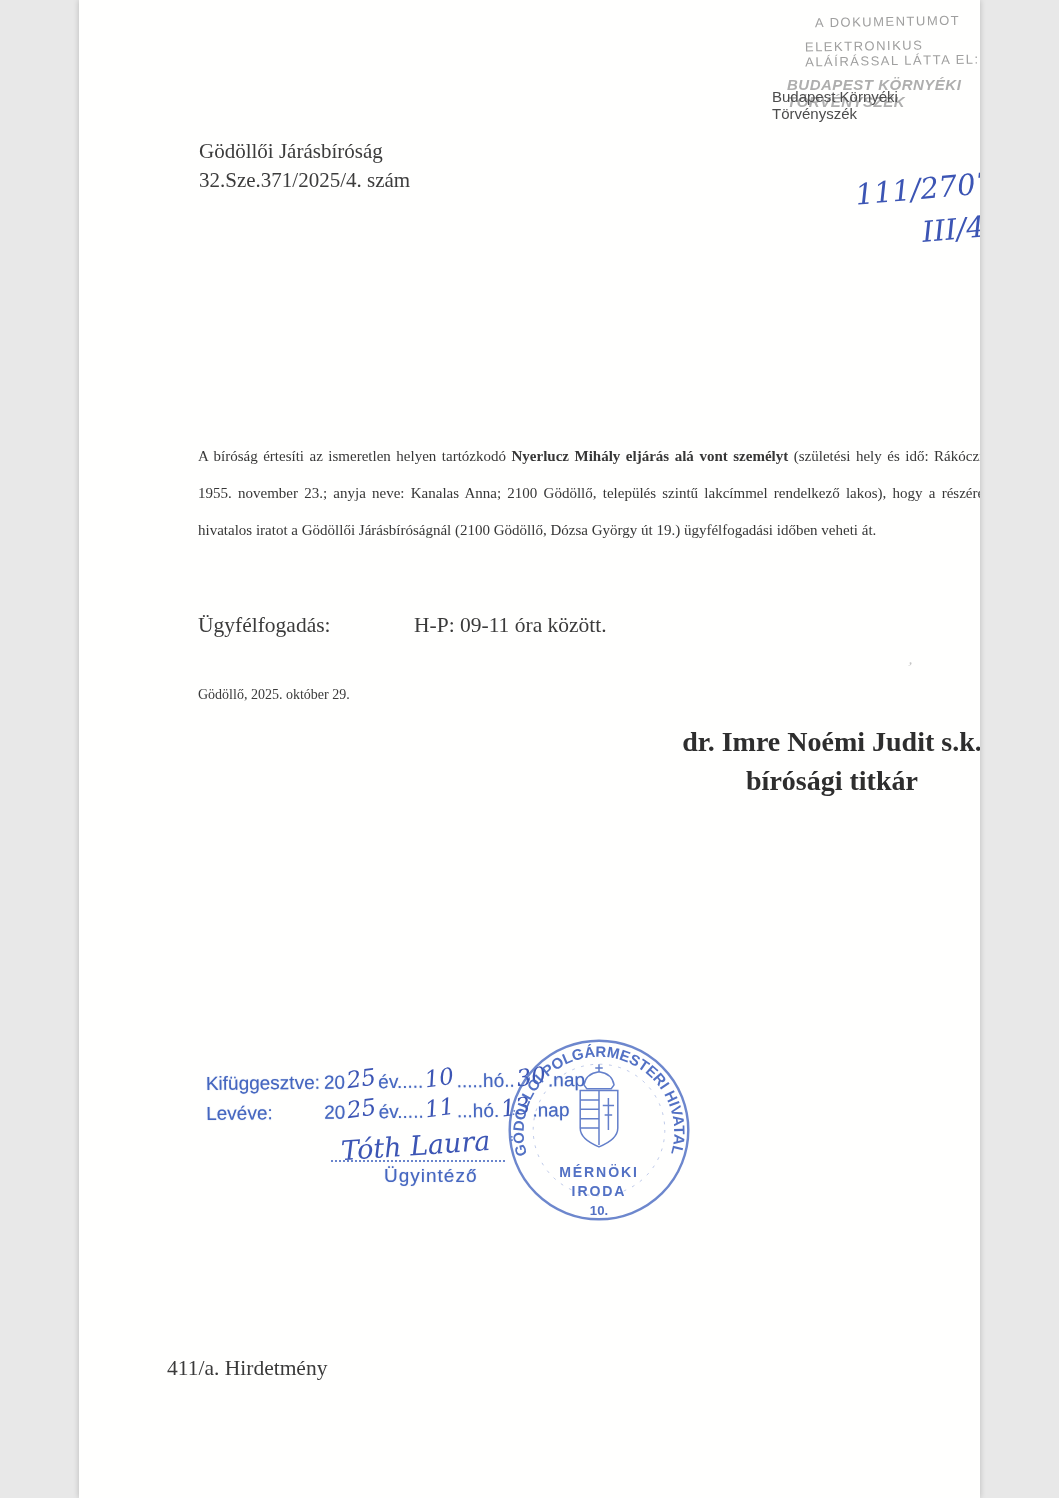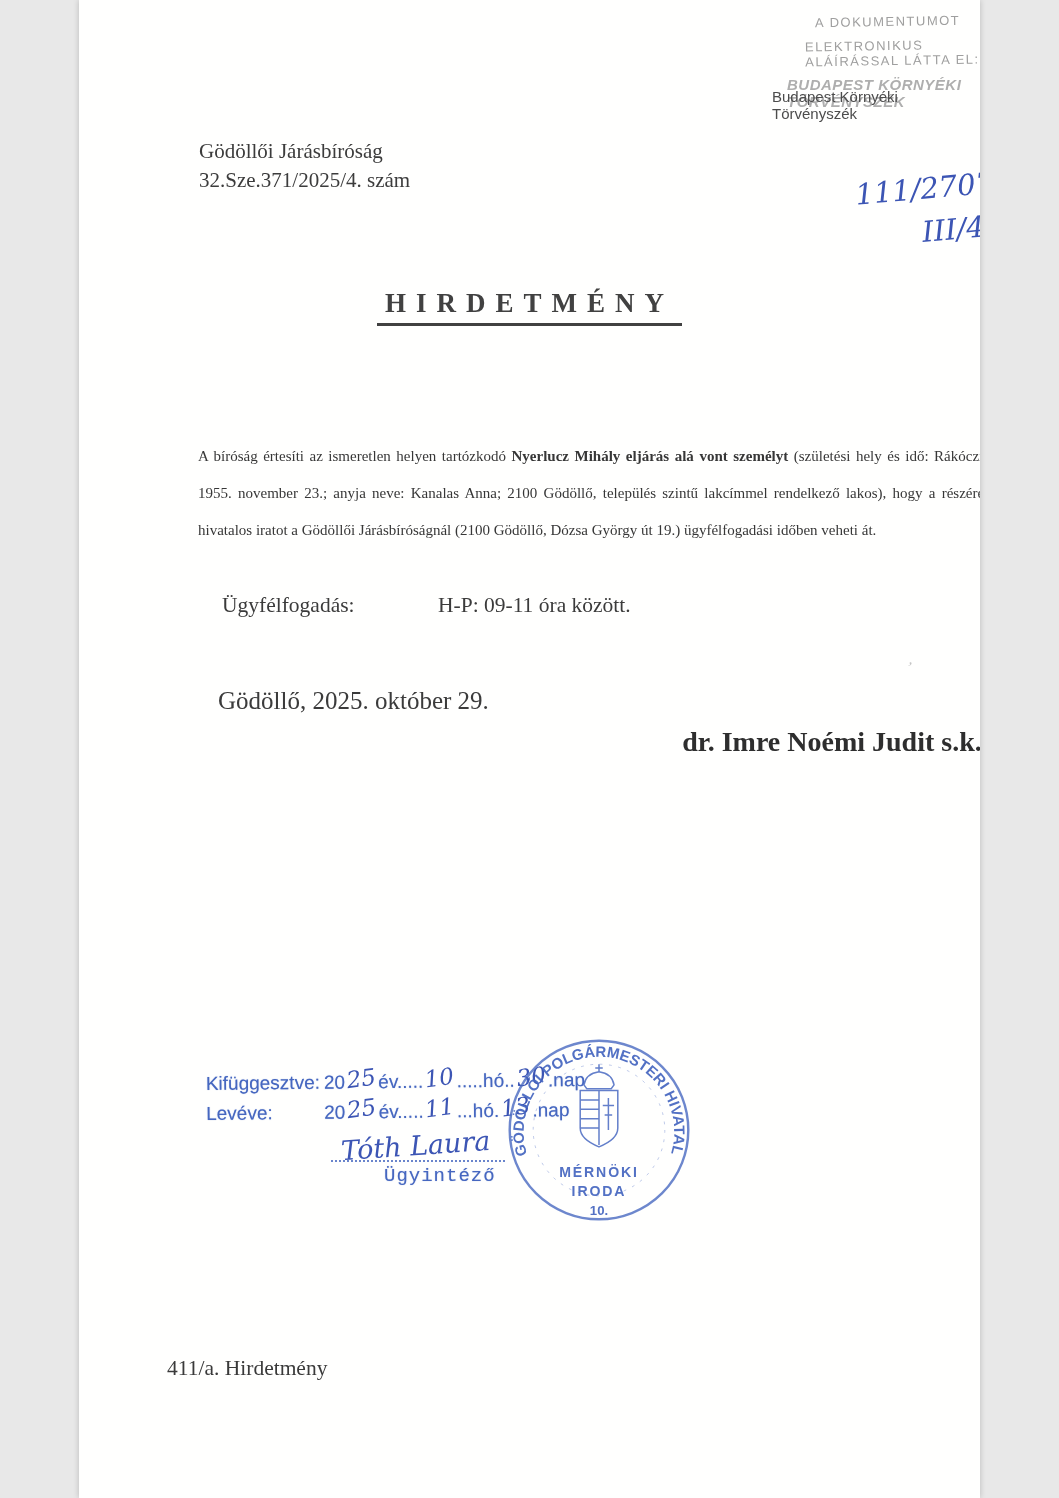--- a/index.html
+++ b/index.html
@@ -21,37 +21,37 @@
   
   .hand{font-family:"DejaVu Serif",serif;font-style:italic;color:#3c55b4;}
   .hand-ref{font-size:29px;line-height:43px;transform:rotate(-5deg);}
   .hand-ref .l2{text-align:right;padding-right:2px;}
   
   .title-wrap{left:0;top:288px;width:100%;text-align:center;}
   .title-span{display:inline-block;font-size:27px;font-weight:bold;letter-spacing:10px;
     color:#414141;border-bottom:3px solid #414141;padding:0 8px 4px 8px;}
   
   .body-par{left:119px;top:438px;width:824px;font-size:15px;line-height:37.2px;text-align:justify;color:#373737;}
-  .office{left:119px;top:593px;font-size:21.5px;margin-left:24px;}
+  .office{left:119px;top:613px;font-size:21.5px;}
   .office .lbl{display:inline-block;width:216px;}
-  .dateline{left:119px;top:687px;font-size:25px;margin-left:20px;}
+  .dateline{left:119px;top:687px;font-size:14px;}
   .sig-block{left:575px;top:722px;width:356px;text-align:center;font-weight:bold;font-size:28px;line-height:39px;color:#2e2e2e;}
   .footer{left:88px;top:1356px;font-size:21.5px;color:#3a3a3a;}
   .stray{left:831px;top:650px;color:#999;font-size:16px;transform:rotate(18deg);opacity:.55;}
   
   .post-stamp{left:127px;top:1066px;font-family:"Liberation Sans",sans-serif;font-size:19px;
     color:#4667c0;line-height:28px;transform:rotate(-.6deg);
     text-shadow:0 0 1px rgba(70,103,192,.55);}
   .post-stamp .row{display:flex;align-items:baseline;white-space:nowrap;}
   .post-stamp .lbl{display:inline-block;width:118px;}
   .post-stamp .hw{font-family:"DejaVu Serif",serif;font-style:italic;font-size:23px;color:#3c55b4;
     display:inline-block;transform:rotate(-7deg) translateY(-2px);margin:0 2px;text-shadow:none;}
   .sig-hand{left:262px;top:1130px;font-size:27px;transform:rotate(-4deg);}
   .sig-dotline{left:252px;top:1160px;width:174px;border-bottom:2px dotted #4667c0;opacity:.8;}
-  .sig-title{left:305px;top:1165px;font-family:Liberation Mono, monospace;font-size:19px;color:#4667c0;
+  .sig-title{left:305px;top:1165px;font-family:Liberation Sans, sans-serif;font-size:19px;color:#4667c0;
     letter-spacing:1px;text-shadow:0 0 1px rgba(70,103,192,.5);}
   .round-stamp{left:426px;top:1036px;opacity:.93;}
 </style>
 </head>
 <body>
 
 <div class="page">
 
   <div class="abs esign-line" style="left:736px;top:14px;transform:rotate(-1deg);">A DOKUMENTUMOT</div>
   <div class="abs esign-line" style="left:726px;top:38px;transform:rotate(-1deg);">ELEKTRONIKUS ALÁÍRÁSSAL LÁTTA EL:</div>
@@ -69,36 +69,34 @@
     <div>Gödöllői Járásbíróság</div>
     <div>32.Sze.371/2025/4. szám</div>
   </div>
 
 
   <div class="abs hand hand-ref" style="left:778px;top:166px;width:174px;">
     <div>111/2707/2025</div>
     <div class="l2">III/433.</div>
   </div>
 
-  <div class="abs title-wrap">
-    <span class="title-span">HIRDETMÉNY</span>
-  </div>
 
   <div class="abs body-par"><span>A bíróság értesíti az ismeretlen helyen tartózkodó </span><b>Nyerlucz Mihály eljárás alá vont személyt</b><span> (születési hely és idő: Rákócziújfalu, 1955. november 23.; anyja neve: Kanalas Anna; 2100 Gödöllő, település szintű lakcímmel rendelkező lakos), hogy a részére szóló hivatalos iratot a Gödöllői Járásbíróságnál (2100 Gödöllő, Dózsa György út 19.) ügyfélfogadási időben veheti át.</span></div>
 
   <div class="abs stray">,</div>
 
   <div class="abs office">
     <span class="lbl">Ügyfélfogadás:</span><span>H-P: 09-11 óra között.</span>
   </div>
 
   <div class="abs dateline">Gödöllő, 2025. október 29.</div>
 
   <div class="abs sig-block">
     <div>dr. Imre Noémi Judit s.k.</div>
+    <div>bírósági titkár</div>
   </div>
 
   <div class="abs post-stamp">
     <div class="row">
       <span class="lbl">Kifüggesztve:</span>
         <span>20</span>
         <span class="hw">25</span>
         <span>év.....</span>
         <span class="hw">10</span>
         <span>.....hó..</span>

